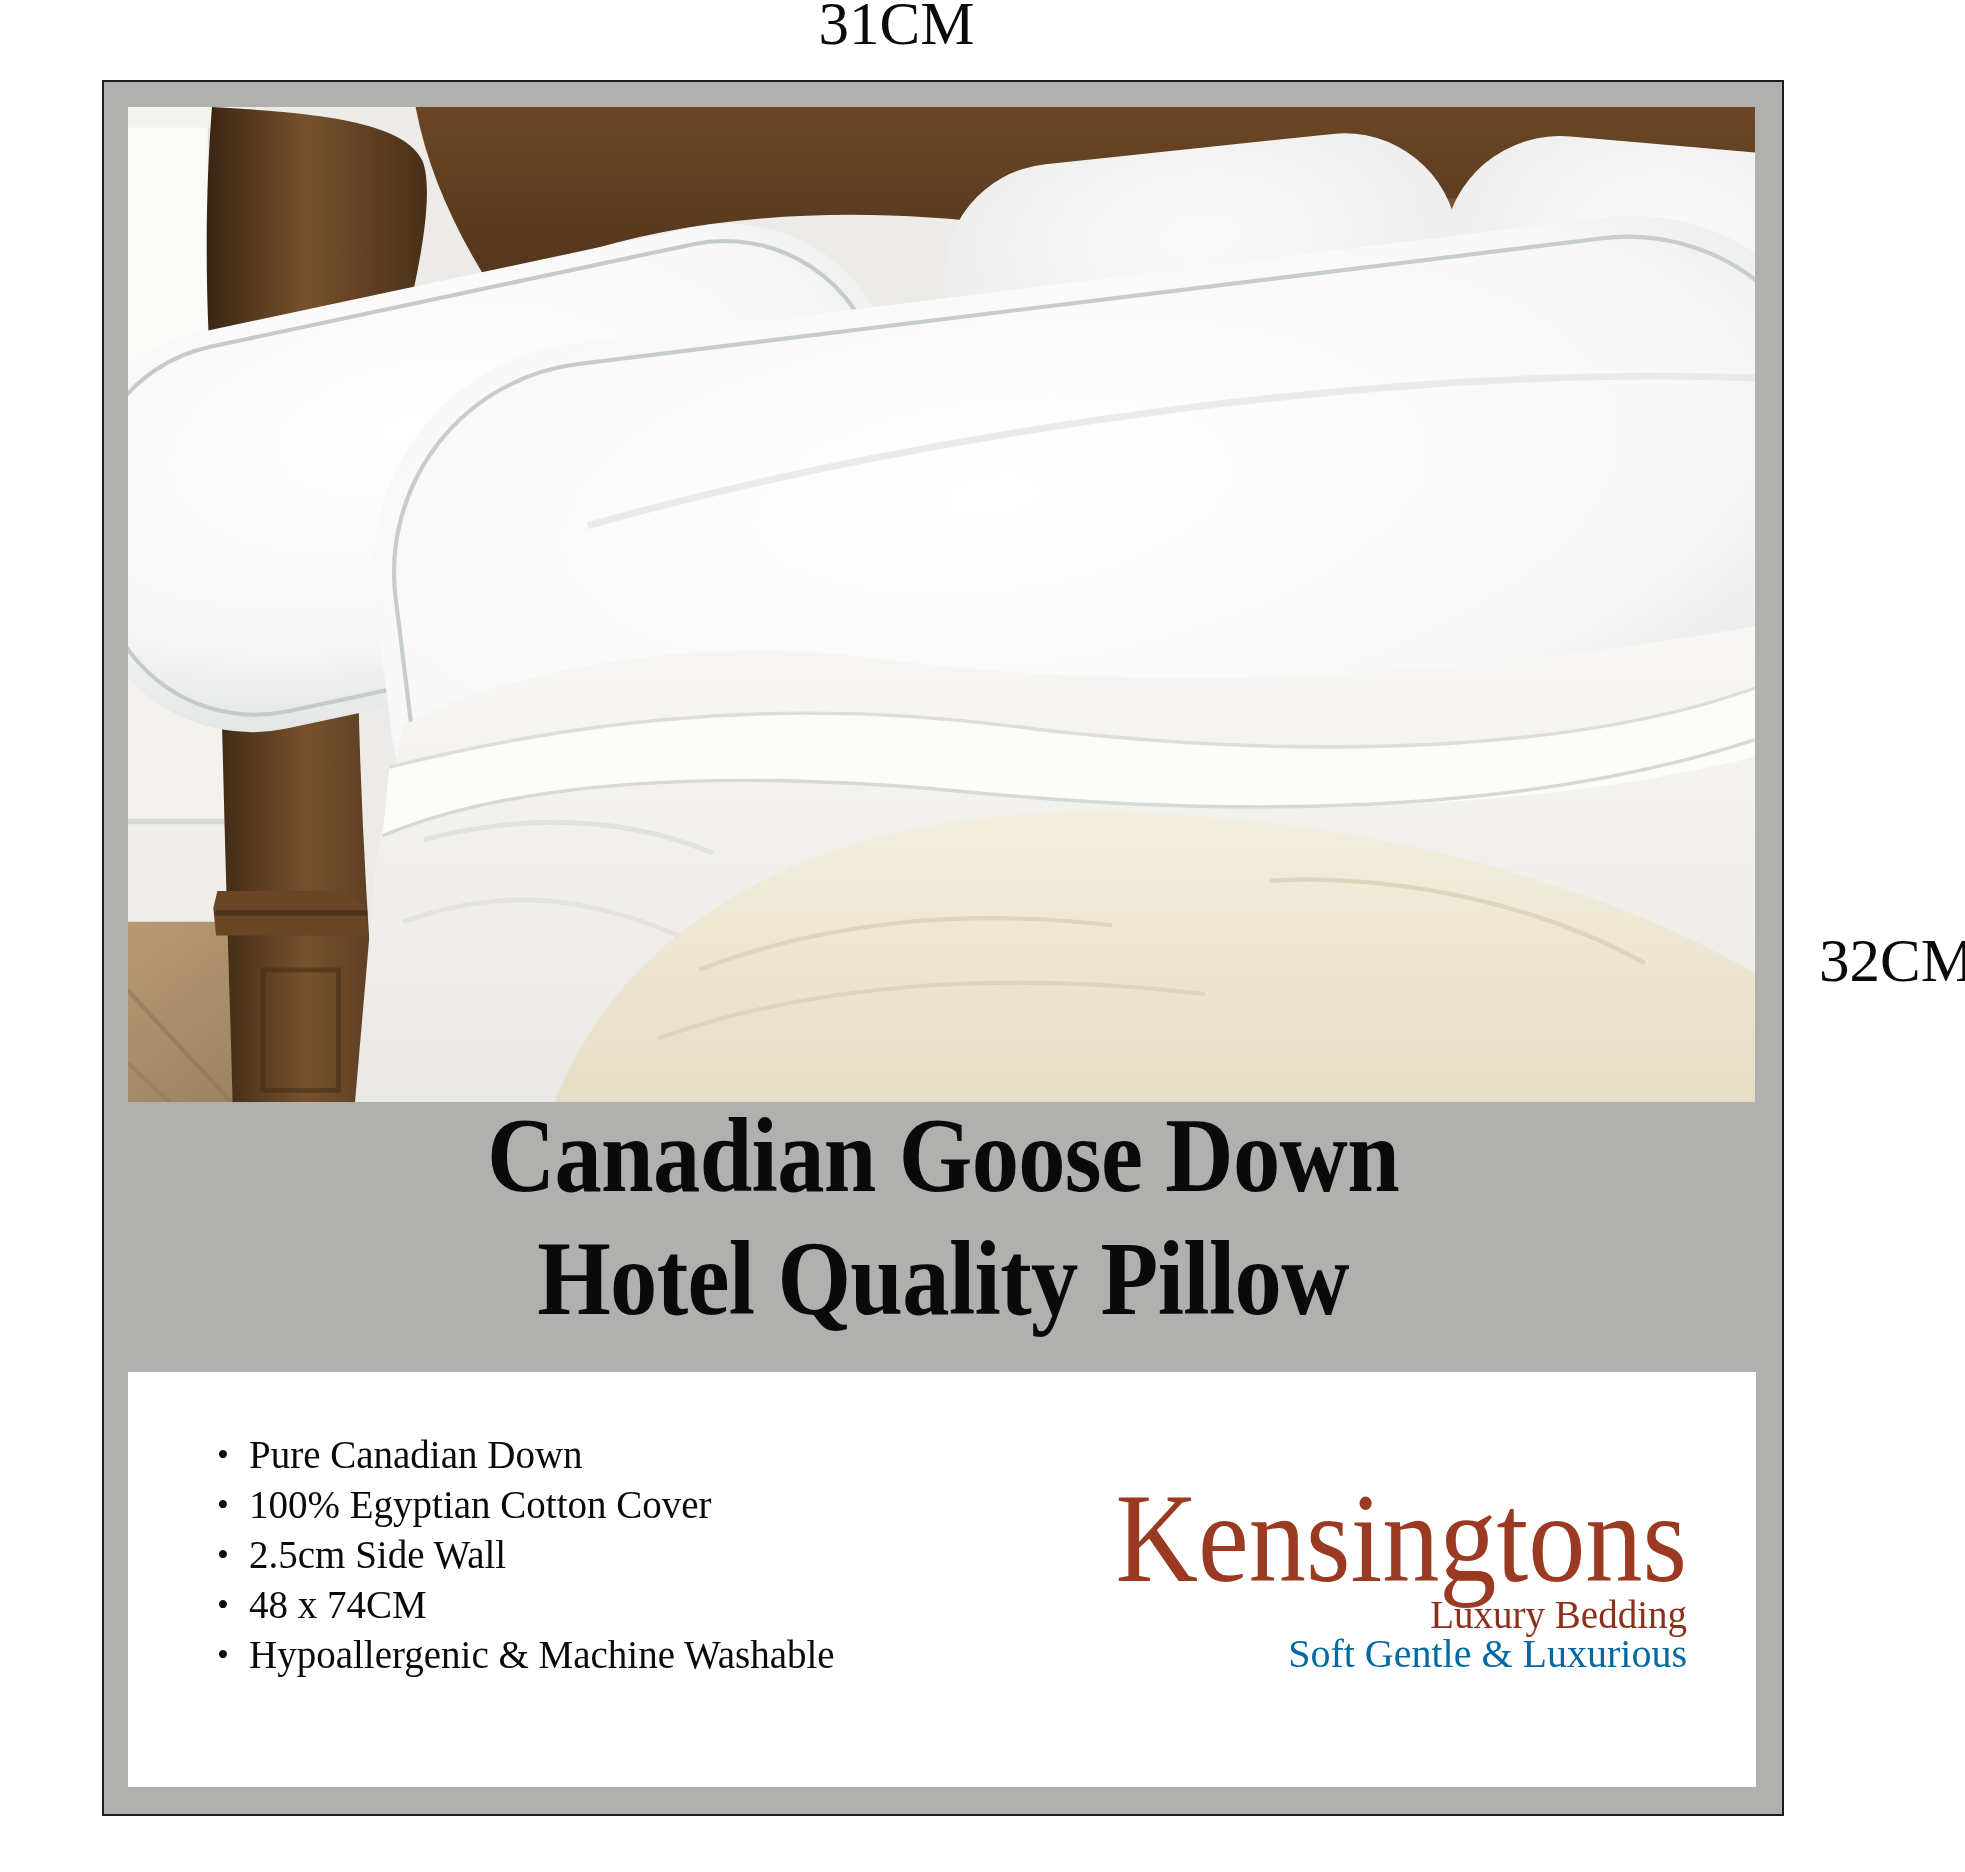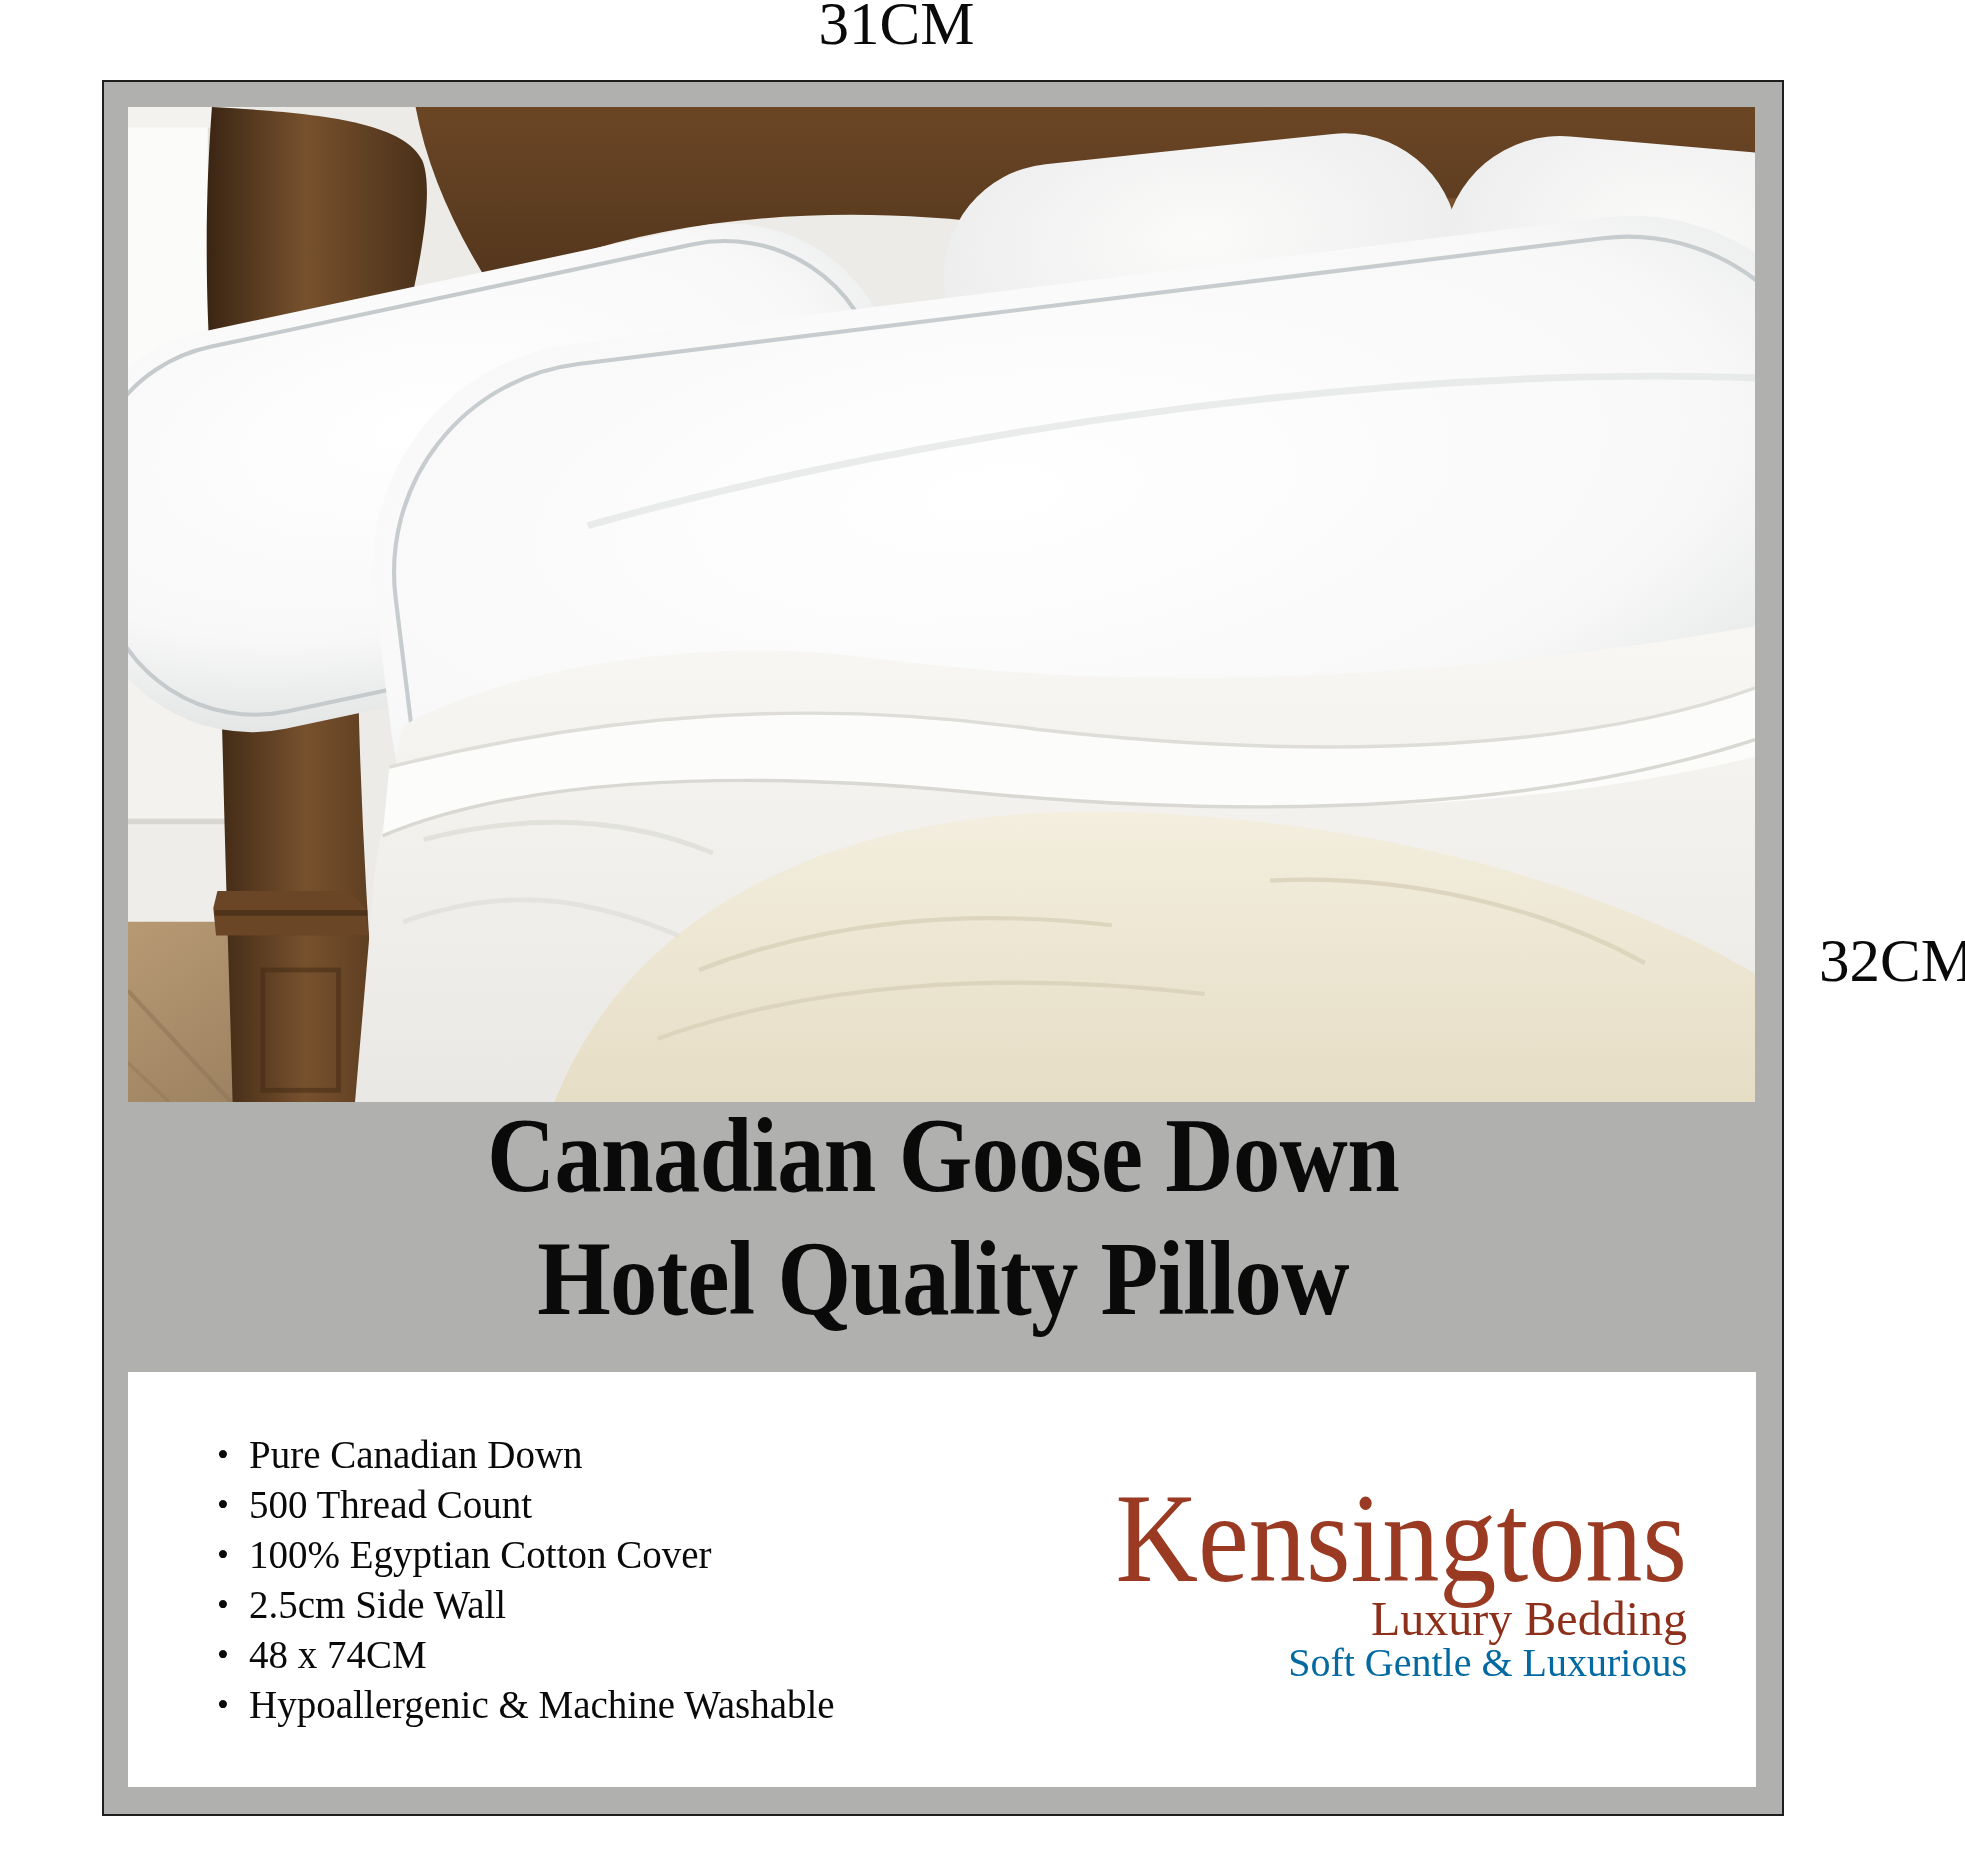--- a/index.html
+++ b/index.html
@@ -70,21 +70,21 @@
     text-align:right;
     white-space:nowrap;
   }
   #brand-name{
     font-size:127px;line-height:0.9;
     color:#9a3a22;
     transform:scaleX(0.9);
     transform-origin:100% 50%;
   }
   #brand-tagline{
-    font-size:48px;line-height:1;
+    font-size:39px;line-height:1;
     color:#8c2f1b;
   }
   #brand-slogan{
     font-size:40px;line-height:1;
     color:#0369a1;
   }
   #brand-website{
     margin-top:9.6px;
     font-family:"Liberation Sans","DejaVu Sans",sans-serif;
     font-size:32px;line-height:1;
@@ -193,21 +193,20 @@
     </g>
   </svg>
 
   <div id="title-line1" class="title-line">Canadian Goose Down</div>
   <div id="title-line2" class="title-line">Hotel Quality Pillow</div>
 
   <div id="info-box"></div>
 
   <ul id="feature-list">
     <li>Pure Canadian Down</li>
-    <li>500 Thread Count</li>
     <li>100% Egyptian Cotton Cover</li>
     <li>2.5cm Side Wall</li>
     <li>48 x 74CM</li>
     <li>Hypoallergenic &amp; Machine Washable</li>
   </ul>
 
   <div id="brand-block">
     <div id="brand-name">Kensingtons</div>
     <div id="brand-tagline">Luxury Bedding</div>
     <div id="brand-slogan">Soft Gentle &amp; Luxurious</div>

